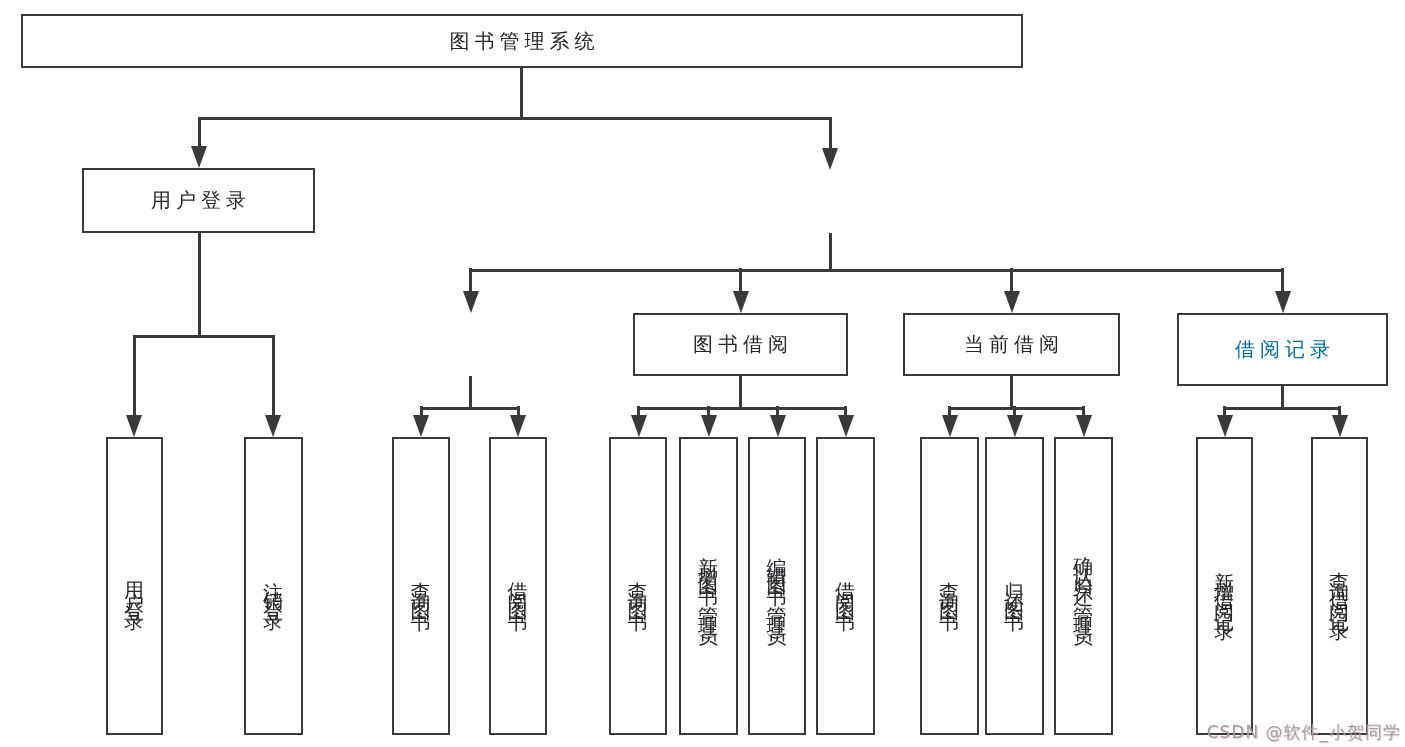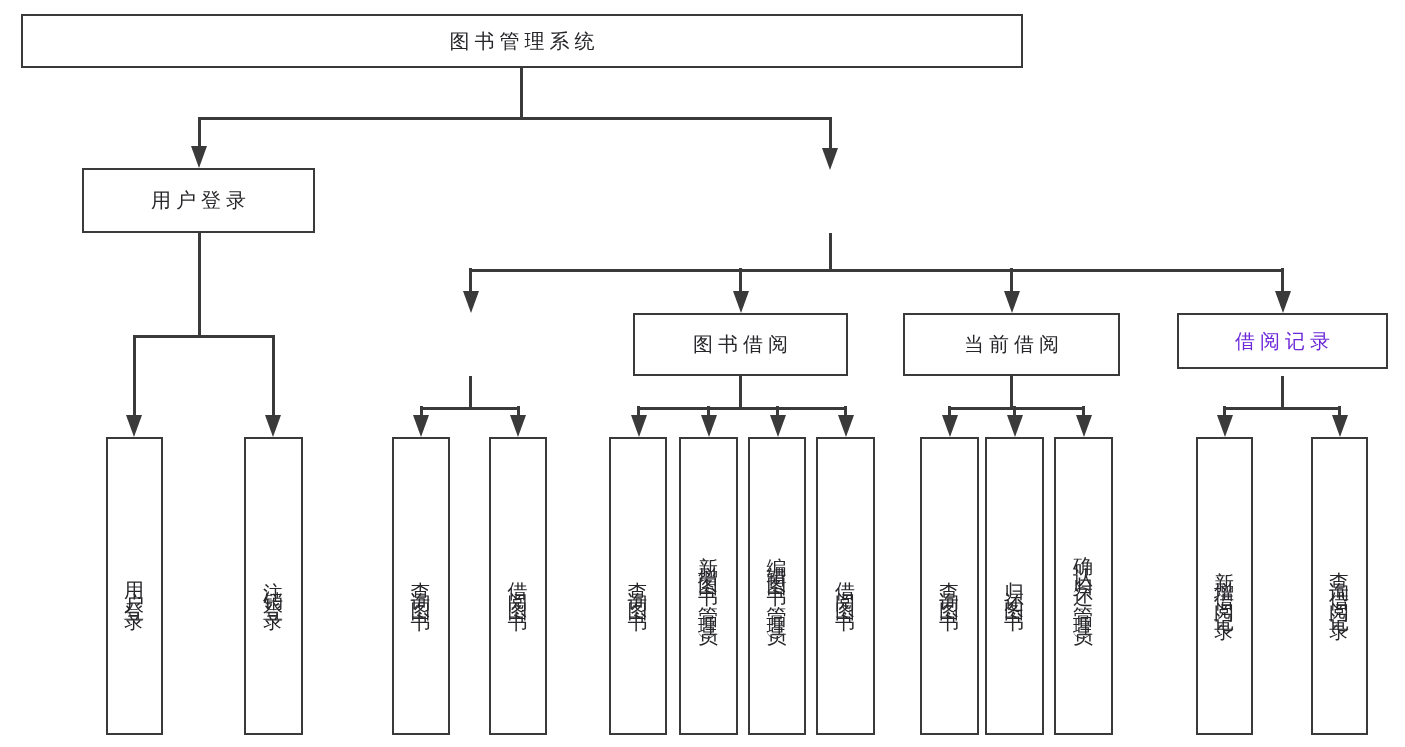--- a/index.html
+++ b/index.html
@@ -60,20 +60,21 @@
     color: #9fa0a8;
     text-shadow: 1px 1px 1px rgba(198, 98, 98, 0.35);
     z-index: 5;
     white-space: nowrap;
   }
 </style>
 </head>
 <body>
 
 <div id="canvas">
+  <div class="watermark" style="color: rgb(159, 160, 168);">CSDN @软件_小贺同学</div>
 <div class="vline" style="left: 519.5px; top: 68px; height: 52px; background: rgb(58, 58, 58);"></div>
     <div class="vline" style="left: 197.5px; top: 117px; height: 36px; background: rgb(58, 58, 58);"></div>
     <div class="vline" style="left: 828.5px; top: 117px; height: 38px; background: rgb(58, 58, 58);"></div>
     <div class="vline" style="left: 197.5px; top: 233px; height: 105px; background: rgb(58, 58, 58);"></div>
     <div class="vline" style="left: 132.5px; top: 335px; height: 86px; background: rgb(58, 58, 58);"></div>
     <div class="vline" style="left: 271.5px; top: 335px; height: 86px; background: rgb(58, 58, 58);"></div>
     <div class="vline" style="left: 828.5px; top: 233px; height: 39px; background: rgb(58, 58, 58);"></div>
     <div class="vline" style="left: 469px; top: 268px; height: 29px; background: rgb(58, 58, 58);"></div>
     <div class="vline" style="left: 739px; top: 268px; height: 29px; background: rgb(58, 58, 58);"></div>
     <div class="vline" style="left: 1010px; top: 268px; height: 29px; background: rgb(58, 58, 58);"></div>
@@ -124,21 +125,21 @@
     </div>
     <div class="node h" style="left: 82px; top: 168px; width: 233px; height: 65px; border-color: rgb(58, 58, 58); color: rgb(38, 38, 42); background: rgb(255, 255, 255);">
       <span>用户登录</span>
     </div>
     <div class="node h" style="left: 903px; top: 313px; width: 217px; height: 63px; border-color: rgb(58, 58, 58); color: rgb(38, 38, 42); background: rgb(255, 255, 255);">
       <span>当前借阅</span>
     </div>
     <div class="node h" style="left: 633px; top: 313px; width: 215px; height: 63px; border-color: rgb(58, 58, 58); color: rgb(38, 38, 42); background: rgb(255, 255, 255);">
       <span>图书借阅</span>
     </div>
-    <div class="node h" style="left: 1177px; top: 313px; width: 211px; height: 56px; border-color: rgb(58, 58, 58); color: #6d28d9; background: rgb(255, 255, 255); text-align: right;">
+    <div class="node h" style="left: 1177px; top: 313px; width: 211px; height: 73px; border-color: rgb(58, 58, 58); color: #0369a1; background: rgb(255, 255, 255); text-align: right;">
       <span>借阅记录</span>
     </div>
     <div class="node v" style="left: 106px; top: 437px; width: 57px; height: 298px; border-color: rgb(58, 58, 58); color: rgb(38, 38, 42); background: rgb(255, 255, 255);">
       <span>用户登录</span>
     </div>
     <div class="node v" style="left: 244px; top: 437px; width: 59px; height: 298px; border-color: rgb(58, 58, 58); color: rgb(38, 38, 42); background: rgb(255, 255, 255);">
       <span>注销登录</span>
     </div>
     <div class="node v" style="left: 392px; top: 437px; width: 58px; height: 298px; border-color: rgb(58, 58, 58); color: rgb(38, 38, 42); background: rgb(255, 255, 255);">
       <span>查询图书</span>

